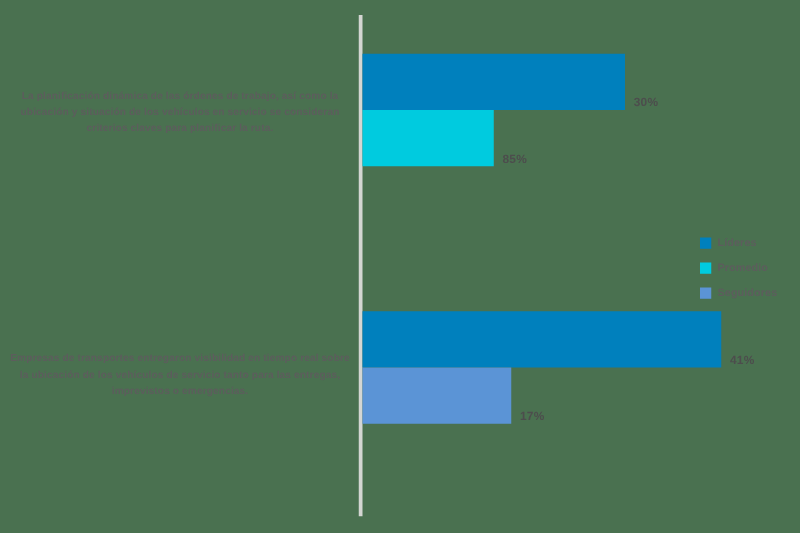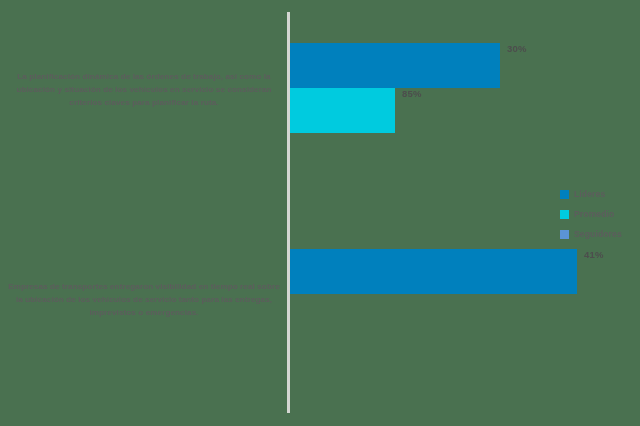--- a/index.html
+++ b/index.html
@@ -59,21 +59,21 @@
     left: 0;
     width: 100%;
   }
   #bar-group-0 { top: 43px; }
   #bar-group-1 { top: 249px; }
 
   .bar-row {
     position: relative;
     height: 45px;
     display: flex;
-    align-items: flex-start;
+    align-items: flex-end;
   }
 
   .bar {
     height: 45px;
     display: block;
   }
 
   .bar-value {
     font-size: 9.5px;
     font-weight: bold;
@@ -132,20 +132,24 @@
         <span class="bar" style="width: 105px; background: rgb(0, 203, 223);"></span>
         <span class="bar-value">85%</span>
       </div>
     </div>
 
     <div class="bar-group" id="bar-group-1">
       <div class="bar-row">
         <span class="bar" style="width: 287px; background: rgb(0, 128, 189);"></span>
         <span class="bar-value">41%</span>
       </div>
+      <div class="bar-row">
+        <span class="bar" style="width: 119px; background: rgb(91, 148, 214);"></span>
+        <span class="bar-value">17%</span>
+      </div>
     </div>
 
   </div>
 
   <div id="legend">
     <div class="legend-item">
       <span class="legend-swatch" style="background: rgb(0, 128, 189);"></span>
       <span class="legend-label">Líderes</span>
     </div>
     <div class="legend-item">

